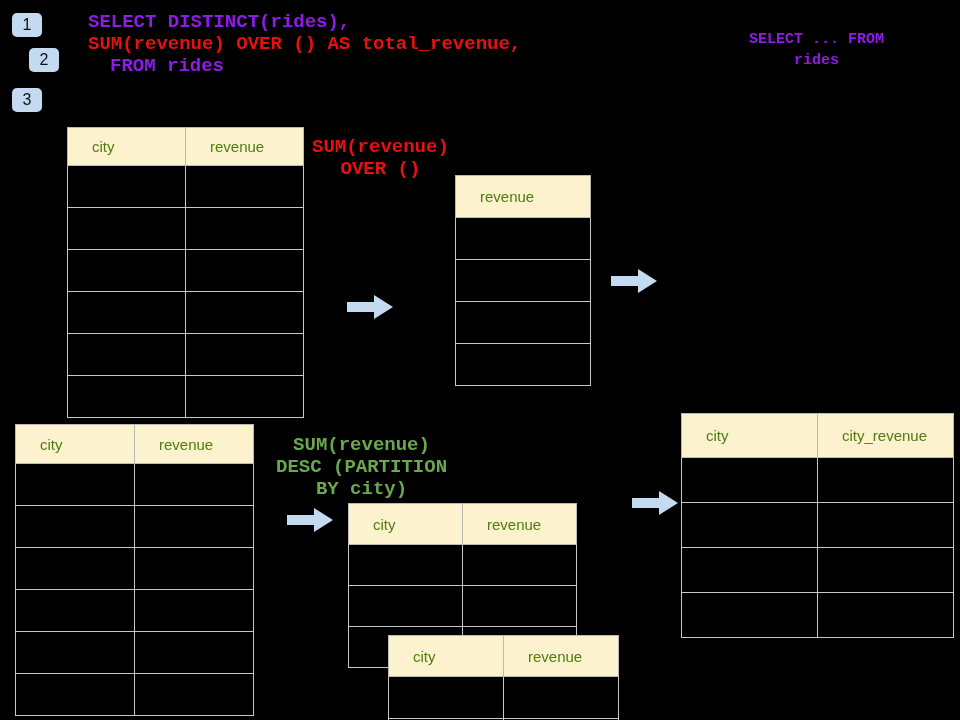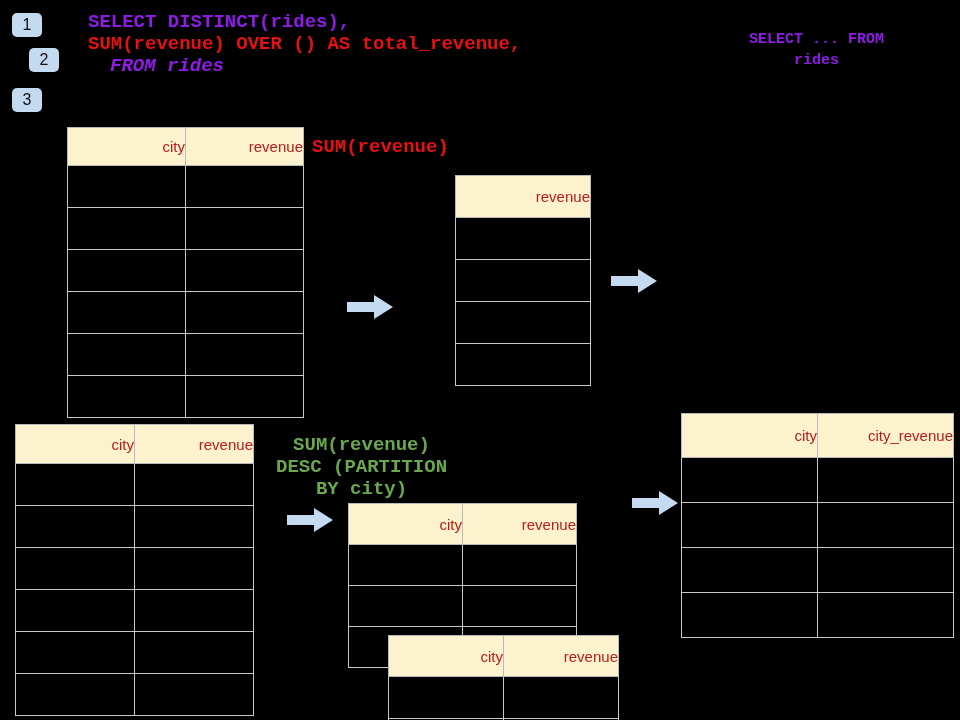--- a/index.html
+++ b/index.html
@@ -16,38 +16,38 @@
     background:var(--badge);display:flex;align-items:center;justify-content:center;
     color:#111;font-size:16px;line-height:1;
   }
 
   
   .code{position:absolute;left:88px;top:11px;}
   .line{
     font-family:"Liberation Mono","DejaVu Sans Mono",monospace;
     font-weight:700;font-size:19px;line-height:22px;white-space:pre;
   }
-  .ind1{margin-left:22px;font-style:italic;}
+  .ind1{margin-left:22px;}
   .ind2{}
   .c-purple{color:var(--purple);}
   .c-red{color:var(--red);}
   .c-green{color:var(--green);}
 
   .side-note{position:absolute;left:749px;top:29px;text-align:center;}
   .side-note .line{font-size:15px;line-height:21px;}
 
   .annot{position:absolute;}
   .annot .line{font-size:19px;line-height:22px;text-align:center;}
 
   
   table.tbl{
     position:absolute;border-collapse:collapse;background:#000;table-layout:fixed;
   }
   table.tbl th{
-    background:var(--header-fill);color:#b91c1c;font-weight:400;text-align:right;
+    background:var(--header-fill);color:#4d7c0f;font-weight:400;text-align:left;
     font-size:15px;padding:0 0 0 24px;border:1px solid #b9b9b9;vertical-align:middle;
   }
   table.tbl td{border:1px solid #c8c8c8;background:#000;padding:0;}
 
   .t-source-top{left:67px;top:127px;width:237px;}
   .t-source-top th{height:38px;width:118px;}
   .t-source-top td{height:42px;}
 
   .t-revenue-only{left:455px;top:175px;width:136px;}
   .t-revenue-only th{height:42px;width:135px;}
@@ -93,20 +93,21 @@
     <div class="line c-purple ind1">FROM rides</div>
   </div>
 
   <div class="side-note">
     <div class="line c-purple">SELECT ... FROM</div>
     <div class="line c-purple">rides</div>
   </div>
 
   <div class="annot" style="left:312px;top:136px">
     <div class="line c-red">SUM(revenue)</div>
+    <div class="line c-red">OVER ()</div>
   </div>
 
   <div class="annot" style="left:276px;top:434px">
     <div class="line c-green">SUM(revenue)</div>
     <div class="line c-green">DESC (PARTITION</div>
     <div class="line c-green">BY city)</div>
   </div>
 
   <table class="tbl t-source-top">
     <thead>

